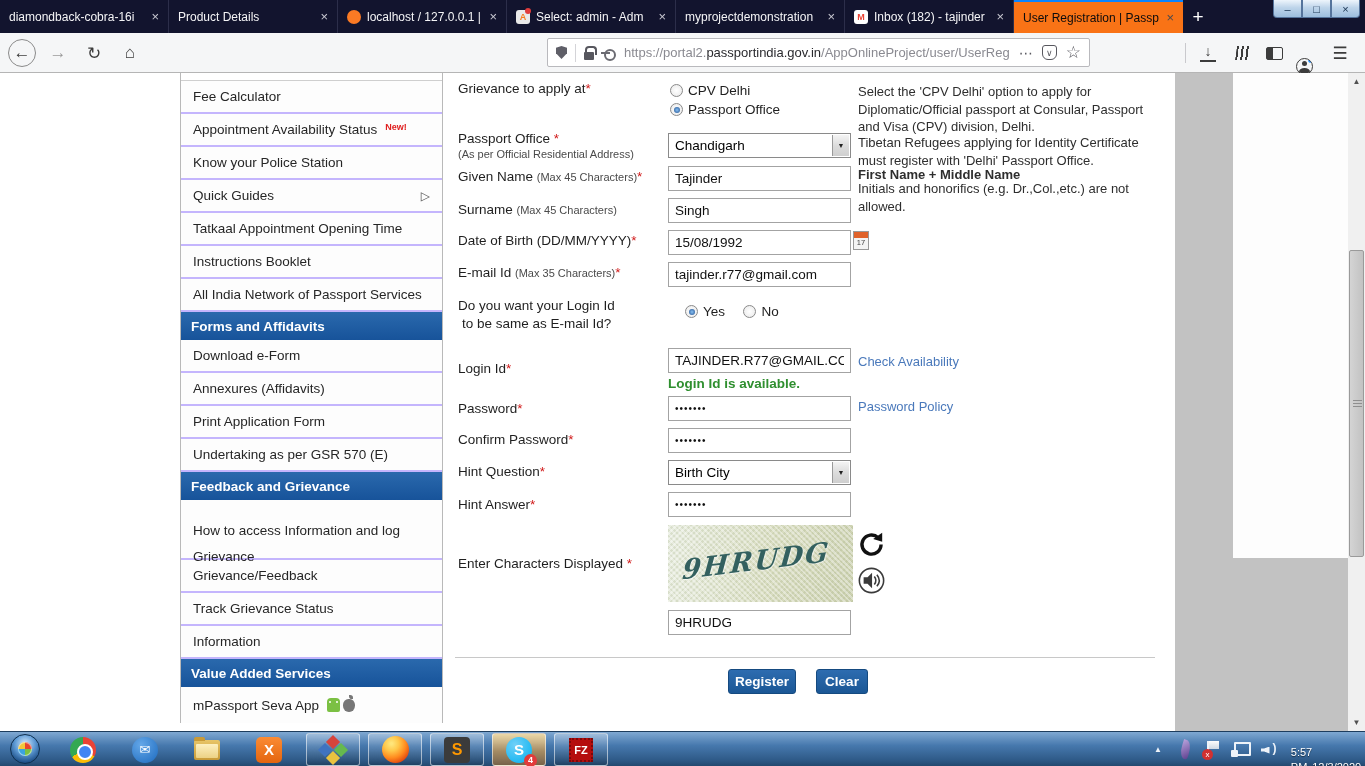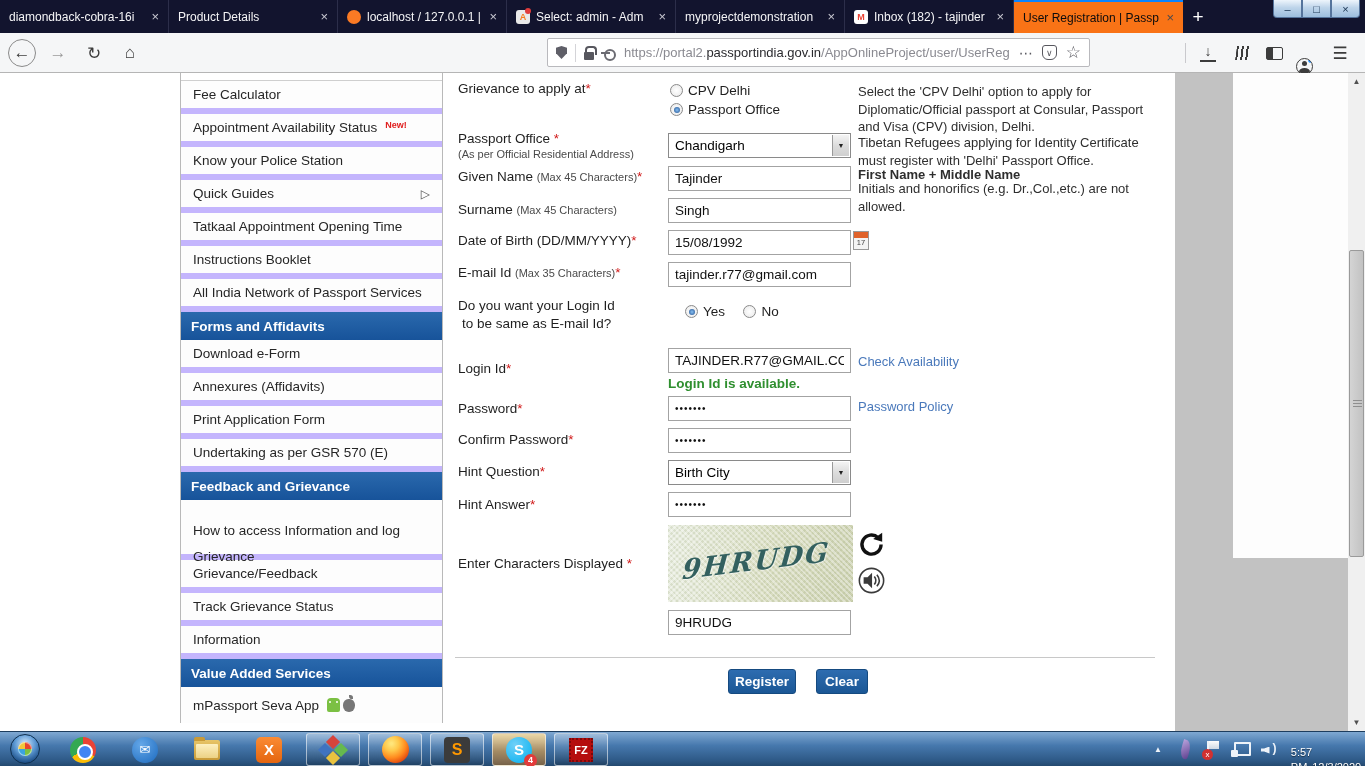--- a/index.html
+++ b/index.html
@@ -56,21 +56,21 @@
 
   
   #scrollbar { position:absolute; right:0; top:0; width:17px; height:658px; background:#f0f0f0; }
   .sb-arrow { position:absolute; left:0; width:17px; height:17px; display:flex; align-items:center; justify-content:center; font-size:8px; color:#505050; }
   #sb-thumb { position:absolute; left:1px; top:177px; width:15px; height:307px; background:linear-gradient(90deg,#d4d4d4,#c2c2c2); border:1px solid #9a9a9a; border-radius:2px; }
   #sb-thumb::after { content:""; position:absolute; left:3px; top:149px; width:9px; height:8px; background:repeating-linear-gradient(#8f8f8f 0 1px,transparent 1px 3px); }
 
   
   #sidebar { position:absolute; left:180px; top:0; width:263px; border-left:1px solid #b9b9b9; border-right:1px solid #b9b9b9; background:#fff; font-size:13.5px; color:#262626; }
   .sb-partial { height:8px; border-bottom:1px solid #cfcfcf; }
-  .sb-item { height:33px; display:flex; align-items:center; padding:0 12px; border-bottom:6px solid #c4b5fd; background:#fdfdfd; cursor:pointer; }
+  .sb-item { height:33px; display:flex; align-items:center; padding:0 12px; border-bottom:2px solid #c4b5fd; background:#fdfdfd; cursor:pointer; }
   .sb-item.tall { height:60px; align-items:flex-start; padding-top:18px; line-height:1.9; }
   .sb-head { height:28px; display:flex; align-items:center; padding:0 10px; background:linear-gradient(#2a69ad,#17539a); color:#fff; font-weight:bold; font-size:13.5px; }
   .badge-new { color:#e02020; font-weight:bold; font-size:9px; margin-left:8px; margin-top:-6px; }
   .sb-arrow-r { margin-left:auto; font-size:12px; color:#555; }
   .appicons { margin-left:8px; display:flex; align-items:center; gap:3px; }
   .android { width:13px; height:14px; background:#7bc043; border-radius:4px 4px 2px 2px; position:relative; }
   .android::before { content:""; position:absolute; left:2px; top:3px; width:2px; height:2px; background:#fff; border-radius:50%; box-shadow:7px 0 0 #fff; }
   .apple { width:12px; height:13px; background:#777; border-radius:45% 45% 48% 48%; position:relative; }
   .apple::before { content:""; position:absolute; left:6px; top:-4px; width:4px; height:4px; background:#777; border-radius:0 70% 0 70%; }
 

